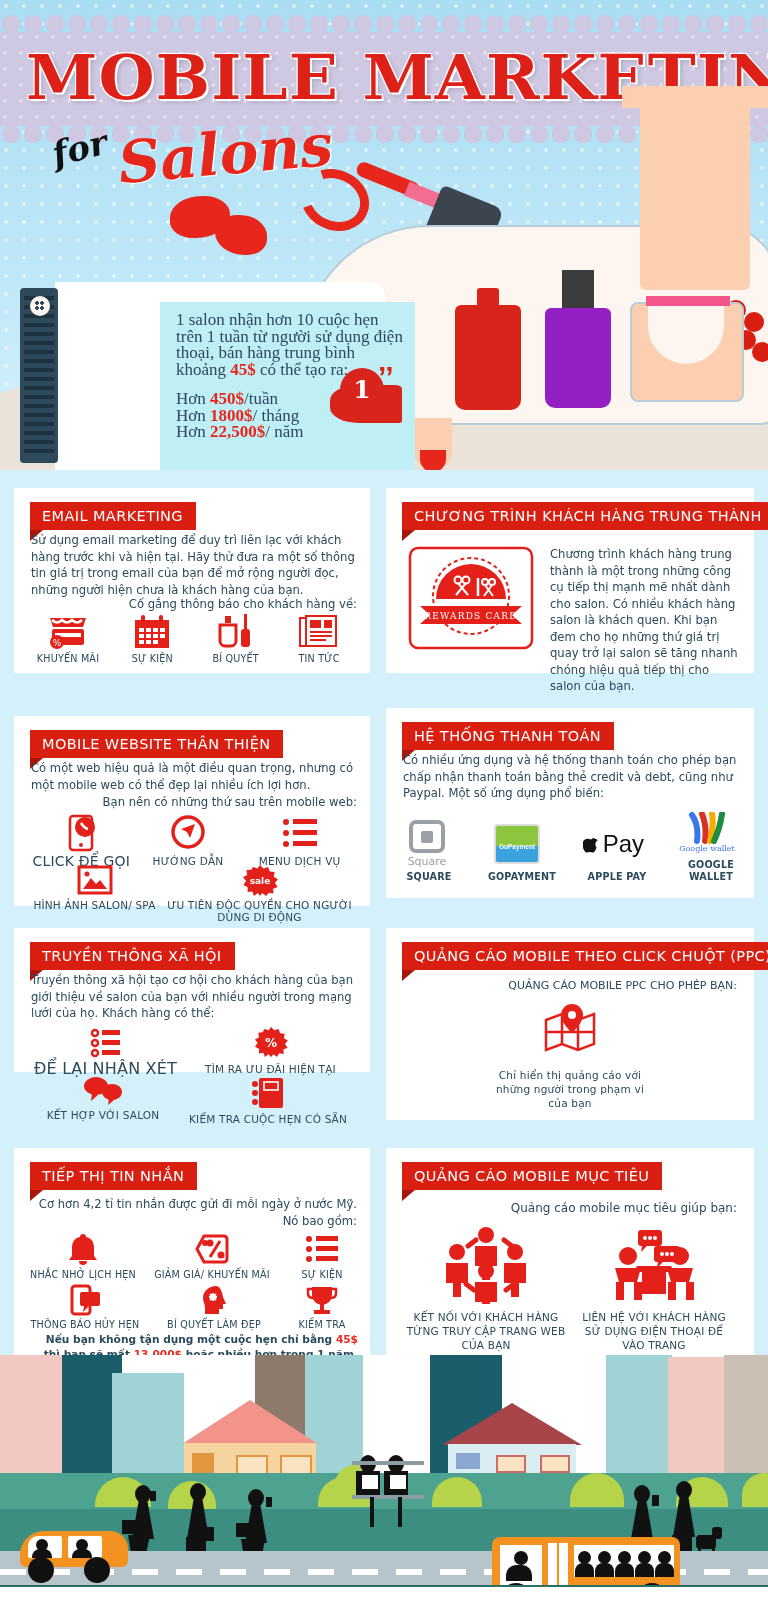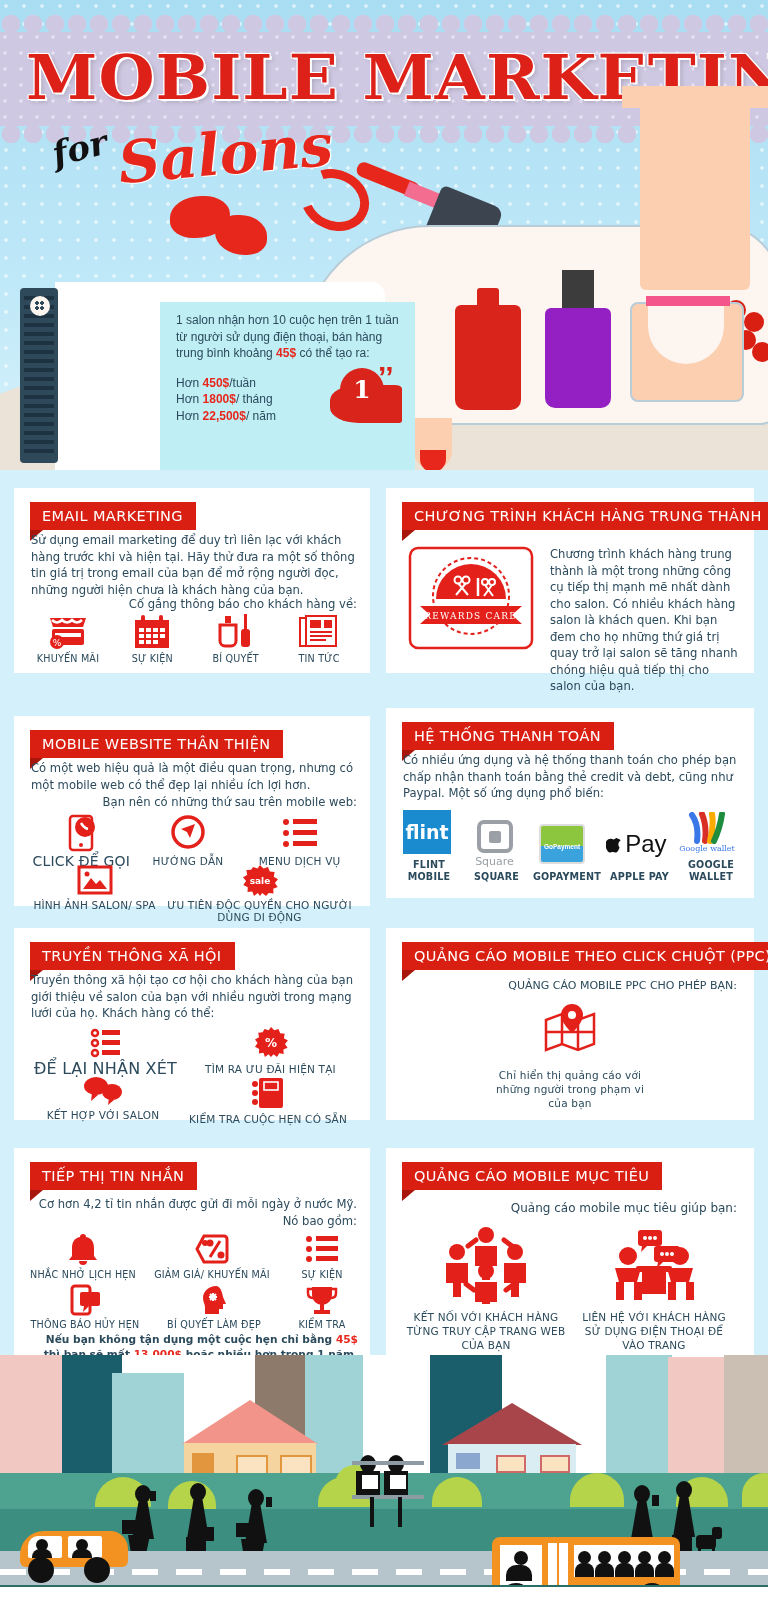--- a/index.html
+++ b/index.html
@@ -92,21 +92,21 @@
   .phone-grill { position:absolute; inset:8px 4px 8px 4px;
      background: repeating-linear-gradient(#1d3342 0 4px, #2e4959 4px 9px); }
   .phone-btn { position:absolute; left:30px; top:296px; width:20px;height:20px;border-radius:50%;background:#fdf6f0;}
   .phone-btn:after{content:"";position:absolute;left:5px;top:5px;width:10px;height:10px;
     background:
       radial-gradient(circle at 2px 2px,#2e4959 1.6px,transparent 1.8px) 0 0/5px 5px;}
   .phone-white { position:absolute; left:55px; top:282px; width:330px; height:196px; background:#fff; border-radius:0 14px 14px 0;}
   .phone-screen { position:absolute; left:160px; top:302px; width:255px; height:170px; background:#bfeef5; }
 
   .stat-text { position:absolute; left:176px; top:312px; width:230px;
-     color:#2b4a5c; font-size:12px; line-height:16.5px; font-family:Liberation Sans, sans-serif;}
+     color:#2b4a5c; font-size:17px; line-height:16.5px; font-family:Liberation Serif, serif;}
   .stat-text .hl { color:#e8271c; font-weight:bold; }
   .stat-list { margin-top:13px; }
   .hand-red { position:absolute; left:330px; top:385px; width:72px; height:38px; background:#d8241a;
               border-radius:40% 10% 6% 40%;}
   .circle-one { position:absolute; left:340px; top:368px; width:44px;height:44px;border-radius:50%;
                 background:#d8241a; color:#fff; font-weight:bold; font-size:25px; text-align:center; line-height:44px;
                 font-family:"DejaVu Serif",serif;}
   .quote-mark { position:absolute; left:378px; top:360px; color:#d8241a; font-size:30px; font-weight:bold;}
 
   
@@ -363,26 +363,20 @@
   </div>
 
   <div class="panel" style="left:386px;top:708px;width:368px;height:190px;">
     <div class="ptitle-wrap">
       <div class="ptitle">HỆ THỐNG THANH TOÁN</div>
     </div>
     <div class="ptxt" style="left:17px;top:44px;width:340px;">Có nhiều ứng dụng và hệ thống thanh toán cho phép bạn chấp nhận thanh toán bằng thẻ credit và debt, cũng như Paypal. Một số ứng dụng phổ biến:</div>
 
     <div class="ico-row" style="left:10px;top:100px;width:350px;justify-content:space-between;align-items:flex-end;">
       <div class="ico-cell" style="width:66px;">
-        <div class="paylogo">
-            <div class="flint">flint</div>
-          </div>
-        <div class="ico-lbl" style="font-weight:bold;">FLINT MOBILE</div>
-      </div>
-      <div class="ico-cell" style="width:66px;">
         <div class="paylogo" style="flex-direction:column;">
           <div class="square-box">
               <div class="square-in"></div>
             </div>
           <div class="sq-word">Square</div>
         </div>
         <div class="ico-lbl" style="font-weight:bold;">SQUARE</div>
       </div>
       <div class="ico-cell" style="width:72px;">
         <div class="paylogo">
@@ -410,21 +404,21 @@
             <path d="M25 2q2 13 -2 27" stroke="#f9ab00" stroke-width="6" fill="none" stroke-linecap="round"></path>
             <path d="M35 2q-2 14 -8 27" stroke="#1e8e3e" stroke-width="6" fill="none" stroke-linecap="round"></path>
           </svg>
           <span style="font-size:8px;color:#3b78e7;font-family:'DejaVu Serif',serif;">Google wallet</span>
         </div>
         <div class="ico-lbl" style="font-weight:bold;">GOOGLE WALLET</div>
       </div>
     </div>
   </div>
 
-  <div class="panel" style="left:14px;top:928px;width:356px;height:192px;">
+  <div class="panel" style="left:14px;top:928px;width:356px;height:144px;">
     <div class="ptitle-wrap">
       <div class="ptitle">TRUYỀN THÔNG XÃ HỘI</div>
     </div>
     <div class="ptxt" style="left:17px;top:44px;width:326px;">Truyền thông xã hội tạo cơ hội cho khách hàng của bạn giới thiệu về salon của bạn với nhiều người trong mạng lưới của họ. Khách hàng có thể:</div>
 
     <div class="ico-row" style="left:14px;top:98px;width:330px;justify-content:space-around;">
       <div class="ico-cell" style="width:150px;">
         <svg width="32" height="34" viewBox="0 0 32 34">
           <g fill="none" stroke="#e3201a" stroke-width="2.5">
               <circle cx="5" cy="7" r="3"></circle>

